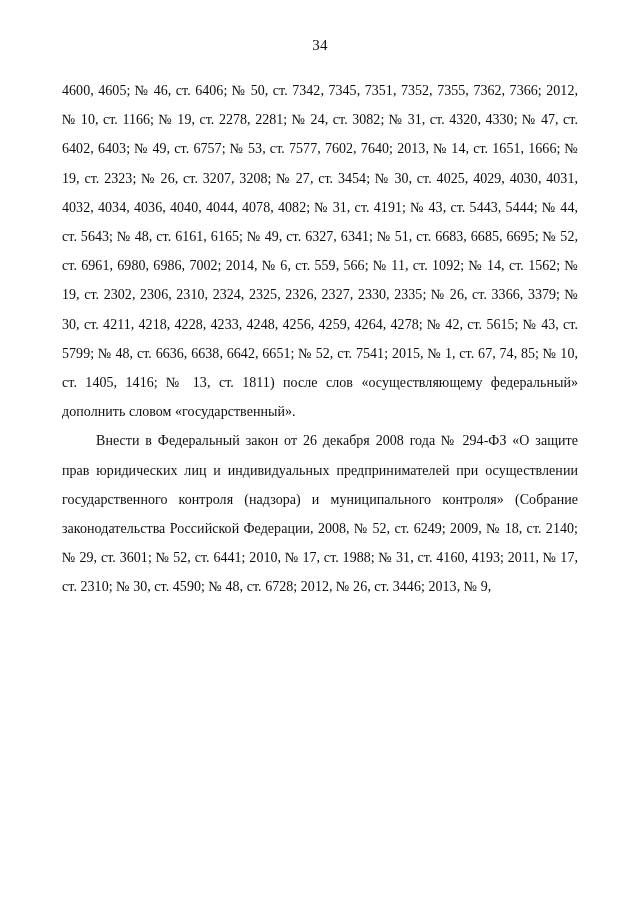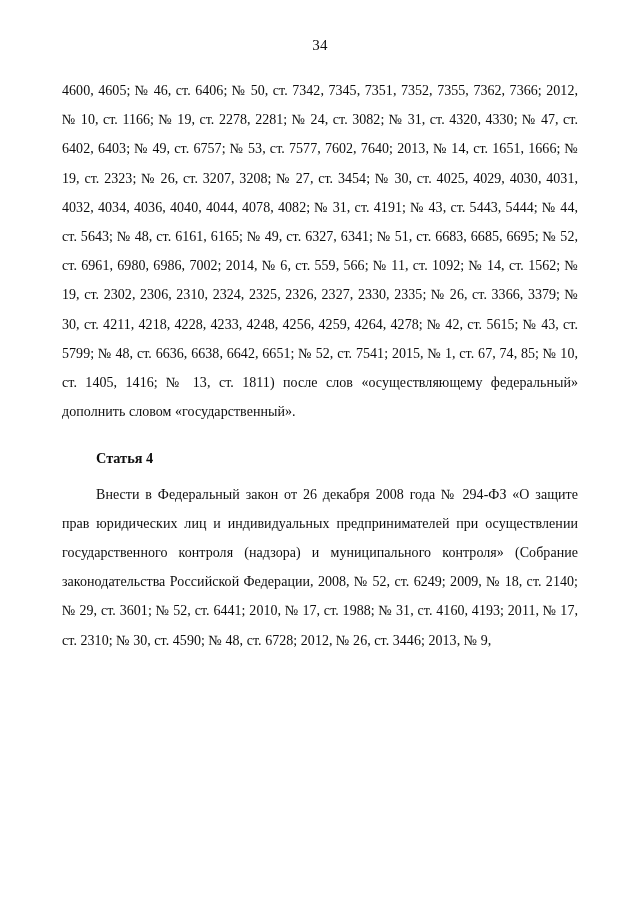--- a/index.html
+++ b/index.html
@@ -53,18 +53,17 @@
 <body>
 
 <div class="page">
 
   <div class="page-number">34</div>
 
   <div class="body-text">
 
     <p class="justify">4600, 4605; № 46, ст. 6406; № 50, ст. 7342, 7345, 7351, 7352, 7355, 7362, 7366; 2012, № 10, ст. 1166; № 19, ст. 2278, 2281; № 24, ст. 3082; № 31, ст. 4320, 4330; № 47, ст. 6402, 6403; № 49, ст. 6757; № 53, ст. 7577, 7602, 7640; 2013, № 14, ст. 1651, 1666; № 19, ст. 2323; № 26, ст. 3207, 3208; № 27, ст. 3454; № 30, ст. 4025, 4029, 4030, 4031, 4032, 4034, 4036, 4040, 4044, 4078, 4082; № 31, ст. 4191; № 43, ст. 5443, 5444; № 44, ст. 5643; № 48, ст. 6161, 6165; № 49, ст. 6327, 6341; № 51, ст. 6683, 6685, 6695; № 52, ст. 6961, 6980, 6986, 7002; 2014, № 6, ст. 559, 566; № 11, ст. 1092; № 14, ст. 1562; № 19, ст. 2302, 2306, 2310, 2324, 2325, 2326, 2327, 2330, 2335; № 26, ст. 3366, 3379; № 30, ст. 4211, 4218, 4228, 4233, 4248, 4256, 4259, 4264, 4278; № 42, ст. 5615; № 43, ст. 5799; № 48, ст. 6636, 6638, 6642, 6651; № 52, ст. 7541; 2015, № 1, ст. 67, 74, 85; № 10, ст. 1405, 1416; № 13, ст. 1811) после слов «осуществляющему федеральный» дополнить словом «государственный».</p>
 
-    <div class="heading">Статья 4</div>
 
     <p class="indent">Внести в Федеральный закон от 26 декабря 2008 года № 294-ФЗ «О защите прав юридических лиц и индивидуальных предпринимателей при осуществлении государственного контроля (надзора) и муниципального контроля» (Собрание законодательства Российской Федерации, 2008, № 52, ст. 6249; 2009, № 18, ст. 2140; № 29, ст. 3601; № 52, ст. 6441; 2010, №  17, ст. 1988; № 31, ст. 4160, 4193; 2011, № 17, ст. 2310; № 30, ст. 4590; № 48, ст. 6728; 2012, № 26, ст. 3446; 2013, № 9,</p>
 
   </div>
 </div>
 
 </body></html>

